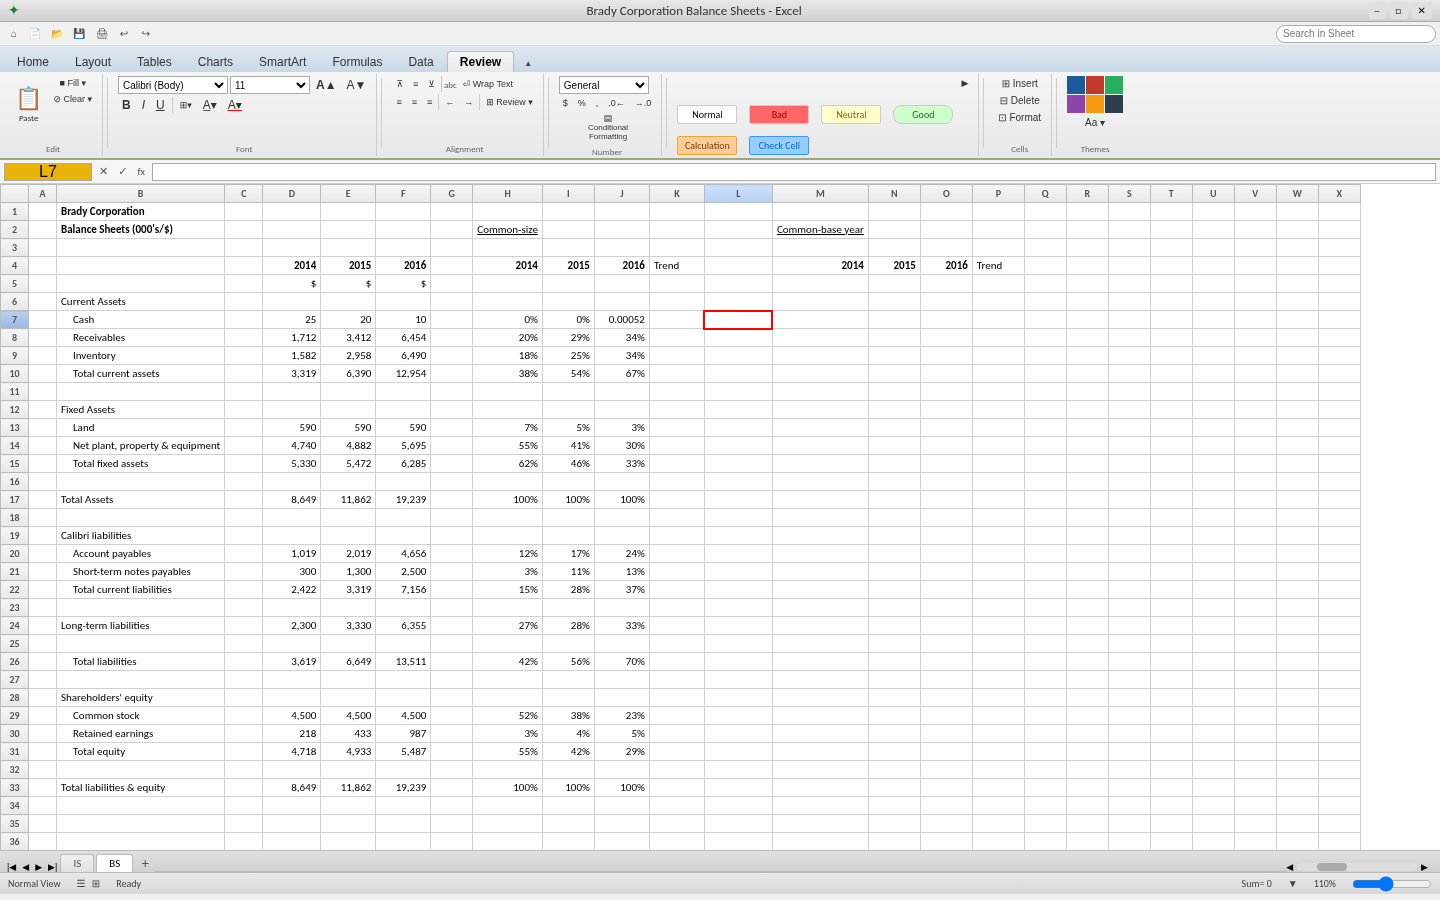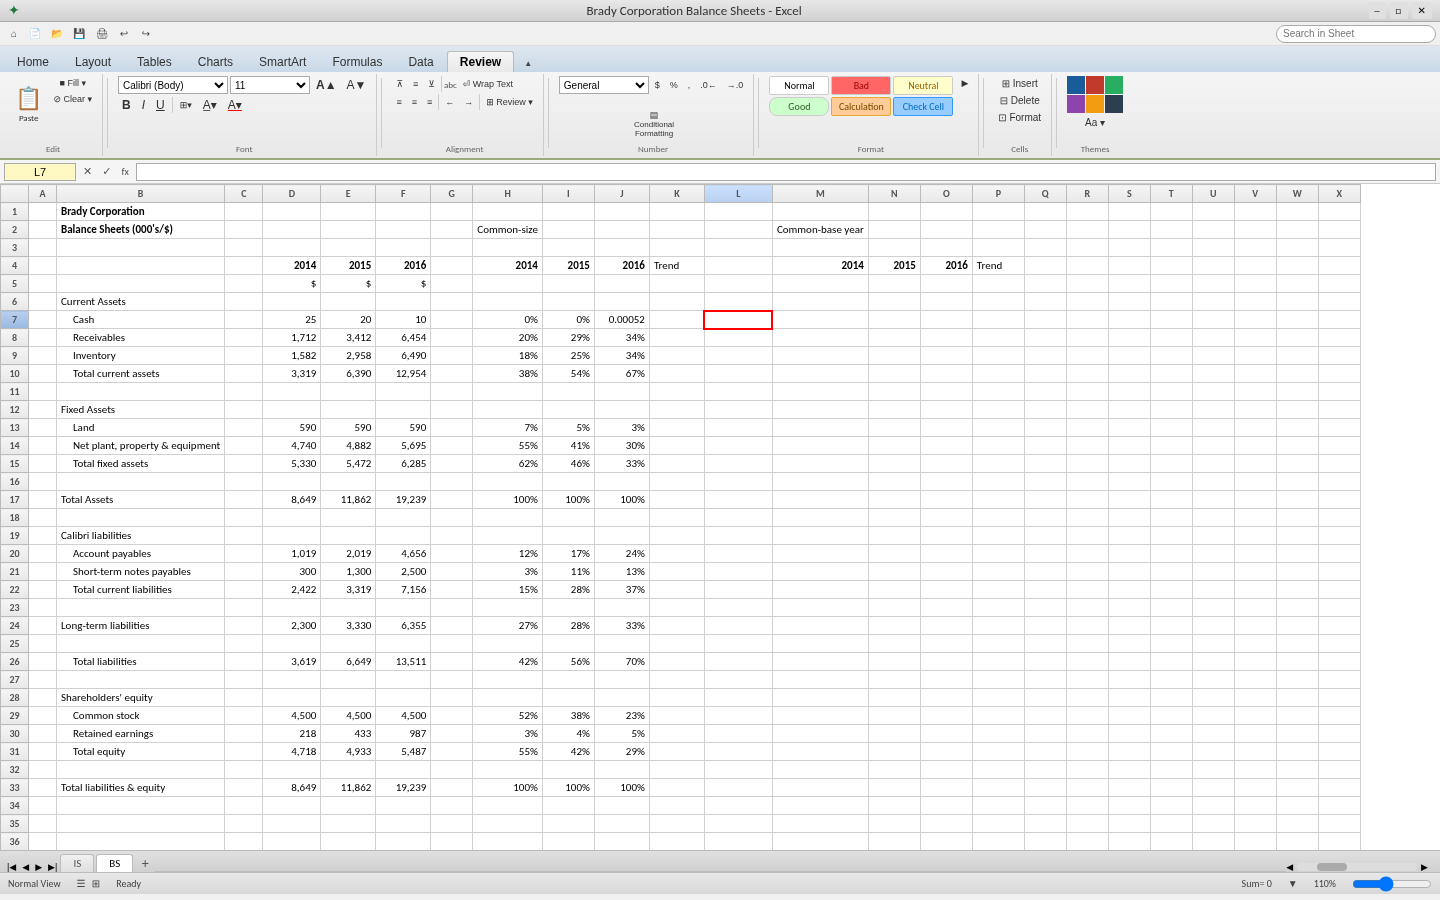--- a/index.html
+++ b/index.html
@@ -133,26 +133,26 @@
     #formula-bar {
       height: 24px;
       display: flex;
       align-items: center;
       background: #f5f5f5;
       border-bottom: 1px solid #ccc;
       padding: 0 4px;
       gap: 4px;
     }
     #name-box {
-      width: 72px;
+      width: 88px;
       height: 18px;
       border: 1px solid #aaa;
-      font-size: 11px;
+      font-size: 16px;
       text-align: center;
-      background: #fef9c3;
+      background: #eab308;
       padding: 0 2px;
     }
     .formula-btn { font-size: 11px; cursor: pointer; padding: 0 3px; color: #555; }
     #formula-input {
       flex: 1;
       height: 18px;
       border: 1px solid #aaa;
       font-size: 11px;
       background: #fff;
       padding: 0 4px;
@@ -208,21 +208,21 @@
       color: #555;
       border: 1px solid #bbb;
     }
 
     table.grid td {
       background: #fff;
       color: #000;
     }
 
     table.grid td.text-right { text-align: right; }
-    table.grid td.text-center { text-align: right; }
+    table.grid td.text-center { text-align: right; text-decoration: underline; }
     table.grid td.bold { font-weight: bold; }
     table.grid td.indent1 { padding-left: 16px; }
 
     
     #sheet-tabs-bar {
       height: 22px;
       background: linear-gradient(to bottom, #e0e0e0, #d0d0d0);
       display: flex;
       align-items: flex-end;
       border-top: 1px solid #bbb;
@@ -423,21 +423,21 @@
           </div>
         </div>
       </div>
       <div class="ribbon-group-label">Alignment</div>
     </div>
 
     <div class="divider"></div>
 
     <div class="ribbon-group">
       <div class="ribbon-group-content">
-        <div style="display:flex; flex-direction:row; gap:2px;">
+        <div style="display:flex; flex-direction:column; gap:2px;">
           <select class="ribbon-select" style="width:90px;">
             <option>General</option>
           </select>
           <div style="display:flex; align-items:center; gap:2px;">
             <button class="small-btn">$</button>
             <button class="small-btn">%</button>
             <button class="small-btn">,</button>
             <button class="small-btn">.0←</button>
             <button class="small-btn">→.0</button>
           </div>
@@ -449,21 +449,21 @@
           <span style="font-size:8px;">Conditional<br>Formatting</span>
         </button>
       </div>
       <div class="ribbon-group-label">Number</div>
     </div>
 
     <div class="divider"></div>
 
     <div class="ribbon-group">
       <div class="ribbon-group-content">
-        <div style="display:grid; grid-template-columns: 1fr 1fr 1fr; gap:2px; align-content:start;">
+        <div style="display:grid; grid-template-columns: 1fr 1fr 1fr 1fr; gap:12px; align-content:start;margin-top:29px;">
           <div class="style-box normal">Normal</div>
           <div class="style-box bad">Bad</div>
           <div class="style-box neutral">Neutral</div>
           <div class="style-box good">Good</div>
           <div class="style-box calculation">Calculation</div>
           <div class="style-box check-cell">Check Cell</div>
         </div>
         <button class="small-btn" style="margin-left:2px;">▶</button>
       </div>
       <div class="ribbon-group-label">Format</div>

